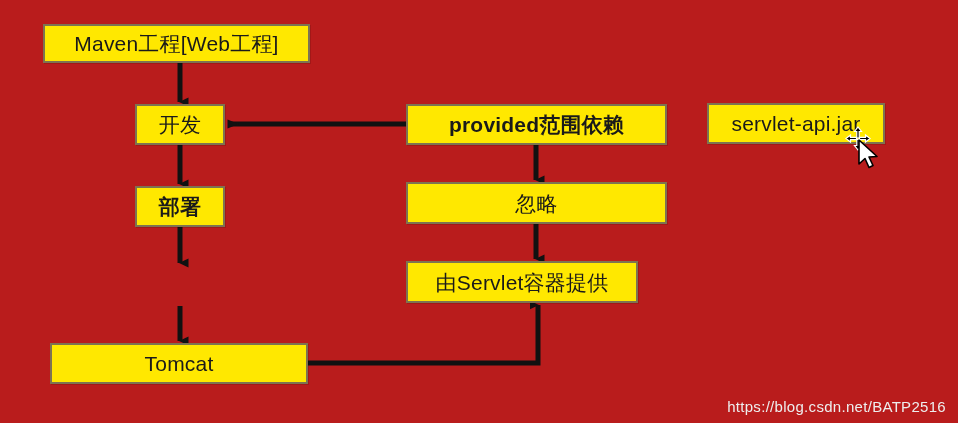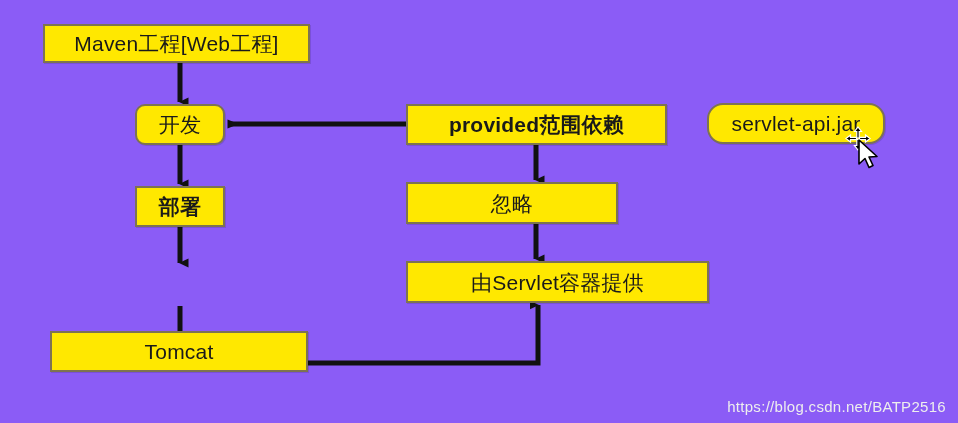--- a/index.html
+++ b/index.html
@@ -4,21 +4,21 @@
 <style>
   html, body {
     margin: 0;
     padding: 0;
     background: #ffffff;
   }
   #canvas {
     position: relative;
     width: 958px;
     height: 423px;
-    background: #8b5cf6;
+    background: #b91c1c;
     overflow: hidden;
     font-family: "Liberation Sans", "DejaVu Sans", sans-serif;
   }
   .node {
     position: absolute;
     background: #ffe800;
     border: 2px solid #7d7352;
     box-sizing: border-box;
     display: flex;
     align-items: center;
@@ -85,27 +85,27 @@
       <line x1="180" y1="227" x2="180" y2="263" marker-end="url(#arrowDown)"></line>
       <line x1="180" y1="306" x2="180" y2="341" marker-end="url(#arrowDown)"></line>
       <line x1="536" y1="145" x2="536" y2="180" marker-end="url(#arrowDown)"></line>
       <line x1="536" y1="224" x2="536" y2="259" marker-end="url(#arrowDown)"></line>
       <line x1="406" y1="124" x2="228" y2="124" marker-end="url(#arrowLeft)"></line>
       <polyline points="308,363 538,363 538,305" stroke-linejoin="miter" marker-end="url(#arrowUp)"></polyline>
     </g>
   </svg>
 
   <div class="node" style="left:43px;  top:24px;  width:267px; height:39px;">Maven工程[Web工程]</div>
-  <div class="node" style="left:135px; top:104px; width:90px;  height:41px;border-radius:10px;">开发</div>
+  <div class="node" style="left:135px; top:104px; width:90px;  height:41px;">开发</div>
   <div class="node" style="left:135px; top:186px; width:90px;  height:41px;font-weight:bold;">部署</div>
-  <div class="node" style="left:50px;  top:331px; width:258px; height:41px;">Tomcat</div>
+  <div class="node" style="left:50px;  top:343px; width:258px; height:41px;">Tomcat</div>
   <div class="node" style="left:406px; top:104px; width:261px; height:41px;font-weight:bold;">provided范围依赖</div>
-  <div class="node" style="left:406px; top:182px; width:212px; height:42px;">忽略</div>
-  <div class="node" style="left:406px; top:261px; width:303px; height:42px;text-align:right;">由Servlet容器提供</div>
-  <div class="node" style="left:707px; top:103px; width:178px; height:41px;border-radius:16px;">servlet-api.jar</div>
+  <div class="node" style="left:406px; top:182px; width:261px; height:42px;">忽略</div>
+  <div class="node" style="left:406px; top:261px; width:232px; height:42px;text-align:right;">由Servlet容器提供</div>
+  <div class="node" style="left:707px; top:103px; width:178px; height:41px;">servlet-api.jar</div>
 
   <svg id="cursor" viewBox="0 0 46 46" xmlns="http://www.w3.org/2000/svg">
     <g fill="#000000" stroke="#ffffff" stroke-width="1.2">
       <path d="M13,1 L16.5,5.5 L14.2,5.5 L14.2,12 L11.8,12 L11.8,5.5 L9.5,5.5 Z"></path>
       <path d="M13,24 L9.5,19.5 L11.8,19.5 L11.8,13.5 L14.2,13.5 L14.2,19.5 L16.5,19.5 Z"></path>
       <path d="M1,12.5 L5.5,9 L5.5,11.3 L11.5,11.3 L11.5,13.7 L5.5,13.7 L5.5,16 Z"></path>
       <path d="M25,12.5 L20.5,16 L20.5,13.7 L14.5,13.7 L14.5,11.3 L20.5,11.3 L20.5,9 Z"></path>
     </g>
     <path d="M14,14 L14,38 L20,32.5 L24,41.5 L28,39.5 L24,31 L32,30.5 Z" fill="#ffffff" stroke="#000000" stroke-width="1.6" stroke-linejoin="round"></path>
   </svg>

